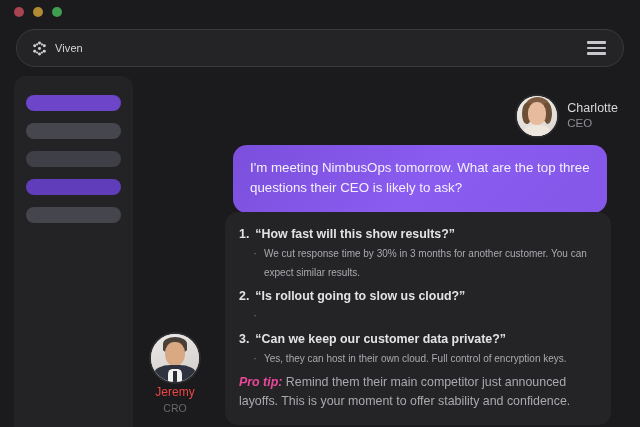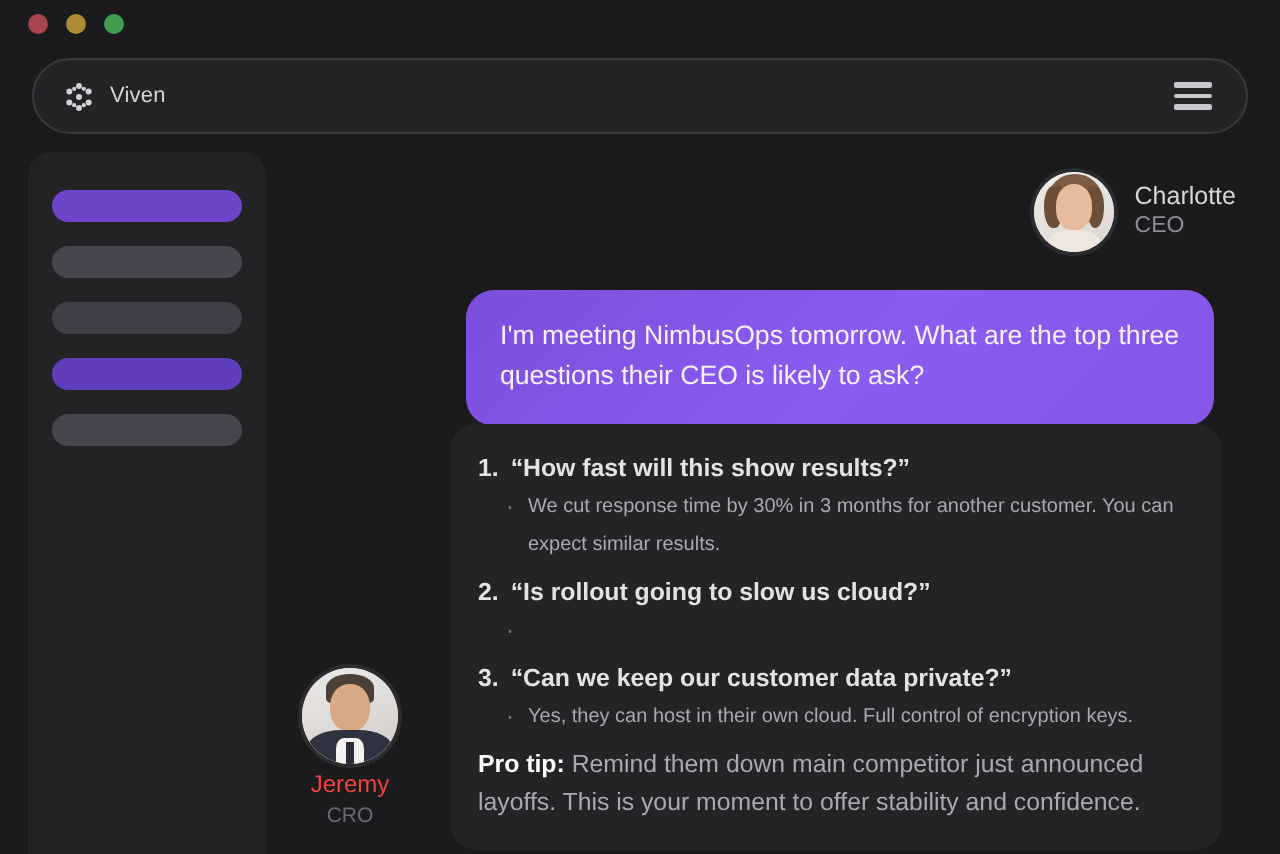--- a/index.html
+++ b/index.html
@@ -39,21 +39,21 @@
     position:absolute; left:14px; top:76px; width:119px; height:351px;
     background:#232325; border-radius:12px 12px 0 0;
     padding:19px 12px 0 12px;
   }
   .side-bar-item { height:16px; border-radius:8px; margin-bottom:12px; }
 
   
   .chat { position:absolute; left:150px; top:76px; width:476px; height:351px; }
 
   .persona-top {
-    position:absolute; right:8px; top:10px;
+    position:absolute; right:8px; top:20px;
     display:flex; align-items:center; gap:10px;
   }
   .persona-meta .p-name { color:#d7d7da; font-size:12.5px; line-height:15px; }
   .persona-meta .p-role { color:#8d8d93; font-size:11.5px; line-height:15px; }
 
   
   .avatar {
     position:relative; border-radius:50%; overflow:hidden;
     background:#e7e4e1; flex:none;
     box-shadow:0 0 0 2px #2c2c2f;
@@ -95,21 +95,21 @@
 
   ol.qa { list-style:none; }
   ol.qa > li { margin-bottom:2px; }
   .q-line { display:flex; gap:6px; color:#e3e3e6; font-size:12.4px; font-weight:bold; line-height:19px; }
   .q-num { flex:none; }
   .a-line { display:flex; gap:7px; padding-left:14px; margin-bottom:5px; }
   .a-dot { flex:none; color:#79797f; font-size:12px; line-height:19px; }
   .a-text { color:#a9a9af; font-size:10px; line-height:19px; }
 
   .protip { color:#a9a9af; font-size:12.4px; line-height:19px; margin-top:4px; }
-  .protip b { color:#ffffff; }
+  .protip b { color:#ec4899;font-style:italic; }
 
   
   .persona-bottom {
     position:absolute; left:149px; top:334px; width:52px;
     display:flex; flex-direction:column; align-items:center; gap:3px;
   }
   .persona-bottom .p-name { color:#ef4444; font-size:12px; line-height:14px; }
   .persona-bottom .p-role { color:#68686e; font-size:10.5px; line-height:13px; }
 </style>
 </head>
@@ -211,21 +211,21 @@
           </div>
           <div class="a-line">
             <span class="a-dot">·</span>
             <span class="a-text">Yes, they can host in their own cloud. Full control of encryption keys.</span>
           </div>
         </li>
 
       </ol>
 
       <div class="protip">
-        <b>Pro tip:</b><span> Remind them down main competitor just announced layoffs. This is your moment to offer stability and confidence.</span>
+        <b>Pro tip:</b><span> Remind them their main competitor just announced layoffs. This is your moment to offer stability and confidence.</span>
       </div>
     </div>
 
   </div>
 
   <div class="persona-bottom">
     <div class="avatar md jr">
       <span class="av-bg"></span>
         <span class="av-hair"></span>
         <span class="av-face"></span>

